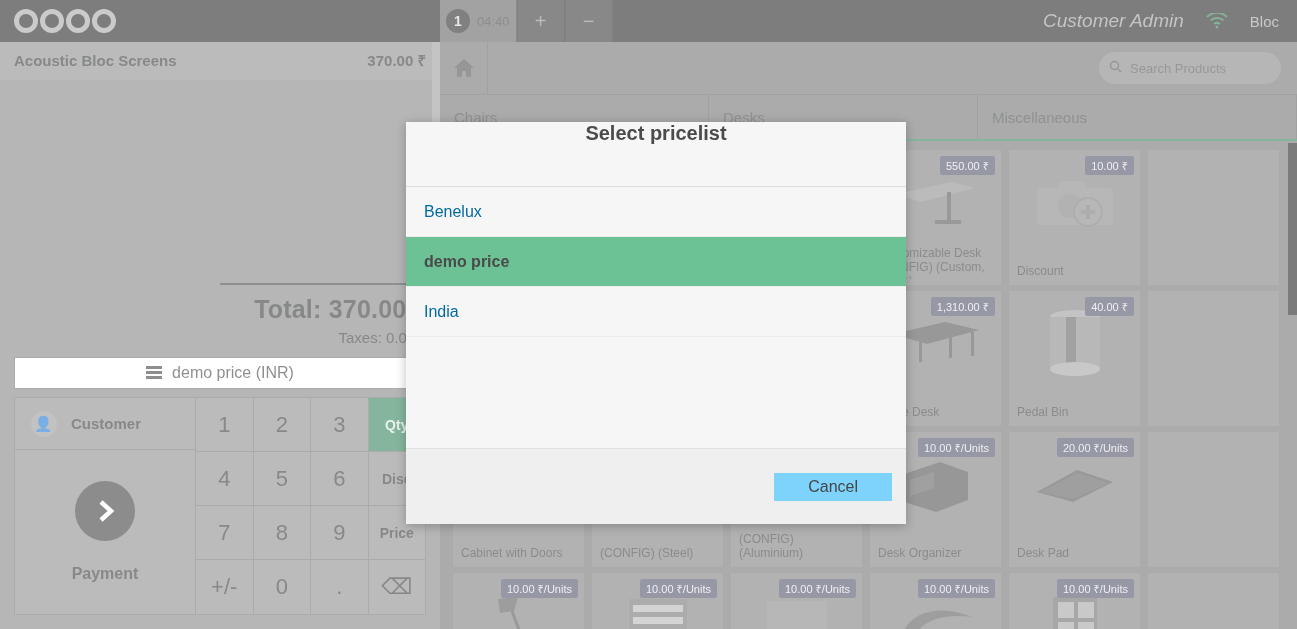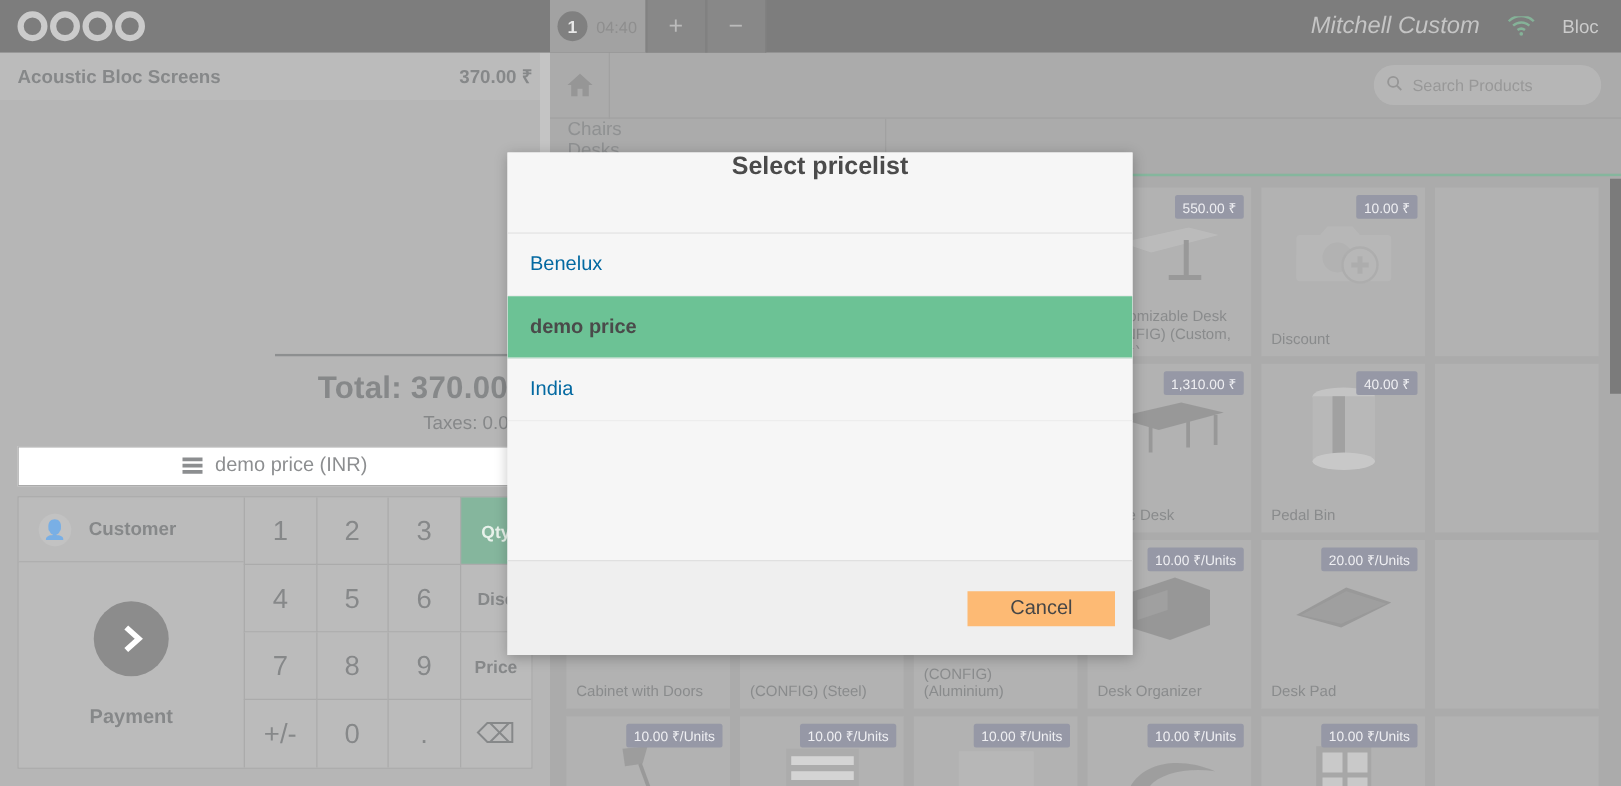--- a/index.html
+++ b/index.html
@@ -136,21 +136,21 @@
     margin-right: 16px; height: 32px; width: 182px; border-radius: 16px; background: #828282;
     display: flex; align-items: center; gap: 8px; padding: 0 10px; color: #4a4a4a;
   }
   .search-box .s-icon { font-size: 13px; }
   .search-box input {
     flex: 1; background: transparent; border: none; outline: none; font-size: 13px;
     color: #3c3c3c; font-family: "Liberation Sans", sans-serif;
   }
   .search-box input::placeholder { color: #4e4e4e; }
 
-  .cat-row { height: 44px; display: flex; background: #6e6e6e; flex-direction: column; }
+  .cat-row { height: 44px; display: flex; background: #6e6e6e; }
   .cat-item {
     width: 269px; display: flex; align-items: center; padding-left: 14px;
     border-right: 1px solid #5d5d5d; color: #3f4244; font-size: 15px;
   }
   .cat-rest { flex: 1; }
 
   .product-area {
     position: relative; height: 490px; border-top: 2px solid #2e8257; overflow: hidden;
     background: #6e6e6e;
   }
@@ -202,21 +202,21 @@
   .pl-item {
     height: 50px; display: flex; align-items: center; padding-left: 18px;
     font-size: 16px; color: #0369a1; border-bottom: 1px solid #ededed;
   }
   .pl-item.selected { background: #6cc295; color: #4a4a4a; font-weight: 700; }
   .modal-footer {
     height: 76px; background: #efefef; border-top: 1px solid #e0e0e0;
     display: flex; align-items: center; justify-content: flex-end; padding-right: 14px;
   }
   .cancel-btn {
-    background: #fdba74; color: #464646; font-size: 16px; padding: 5px 34px;
+    background: #7dd3fc; color: #464646; font-size: 16px; padding: 5px 34px;
     border: none; font-family: "Liberation Sans", sans-serif; cursor: pointer;
   }
 </style>
 </head>
 <body>
 
 <div id="app">
 
   <div class="topbar">
     <div class="logo-wrap">
@@ -233,21 +233,21 @@
         <span class="badge">1</span>
         <span class="tab-time">04:40</span>
       </div>
       <div class="tabbtn">+</div>
       <div class="tabbtn">−</div>
     </div>
 
     <div class="topbar-spacer"></div>
 
     <div class="topbar-right">
-      <span class="user-name">Mitchell Custom</span>
+      <span class="user-name">Customer Admin</span>
       <span class="wifi-icon">
         <svg width="22" height="16" viewBox="0 0 22 16">
           <path d="M1 4 A14 14 0 0 1 21 4" stroke="#2d7a4e" stroke-width="2" fill="none"></path>
           <path d="M4.5 7.5 A9.5 9.5 0 0 1 17.5 7.5" stroke="#2d7a4e" stroke-width="2" fill="none"></path>
           <path d="M8 11 A5 5 0 0 1 14 11" stroke="#2d7a4e" stroke-width="2" fill="none"></path>
           <circle cx="11" cy="14" r="1.5" fill="#2d7a4e"></circle>
         </svg>
       </span>
       <span class="close-link">Bloc</span>
     </div>

